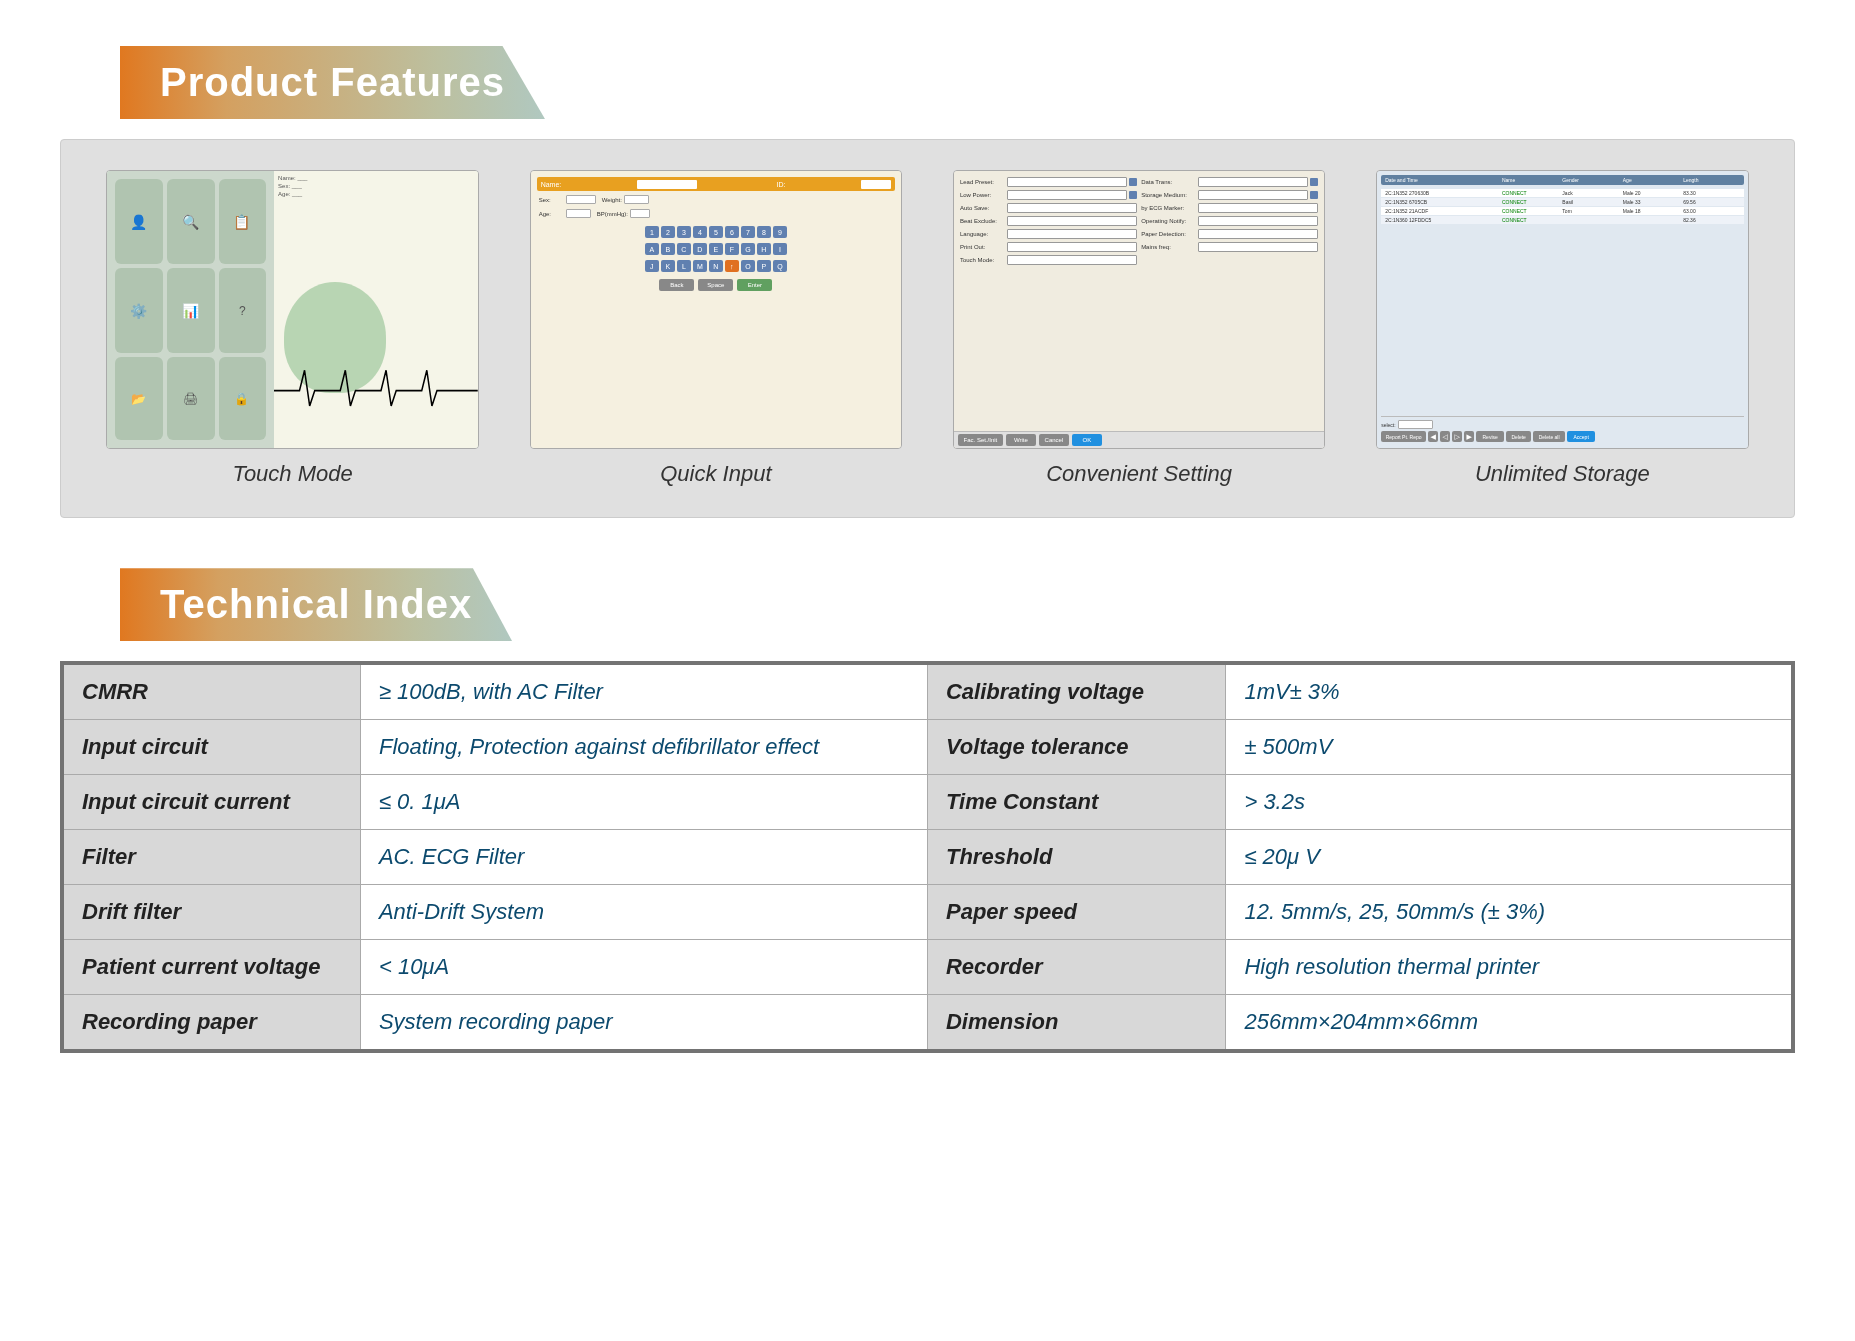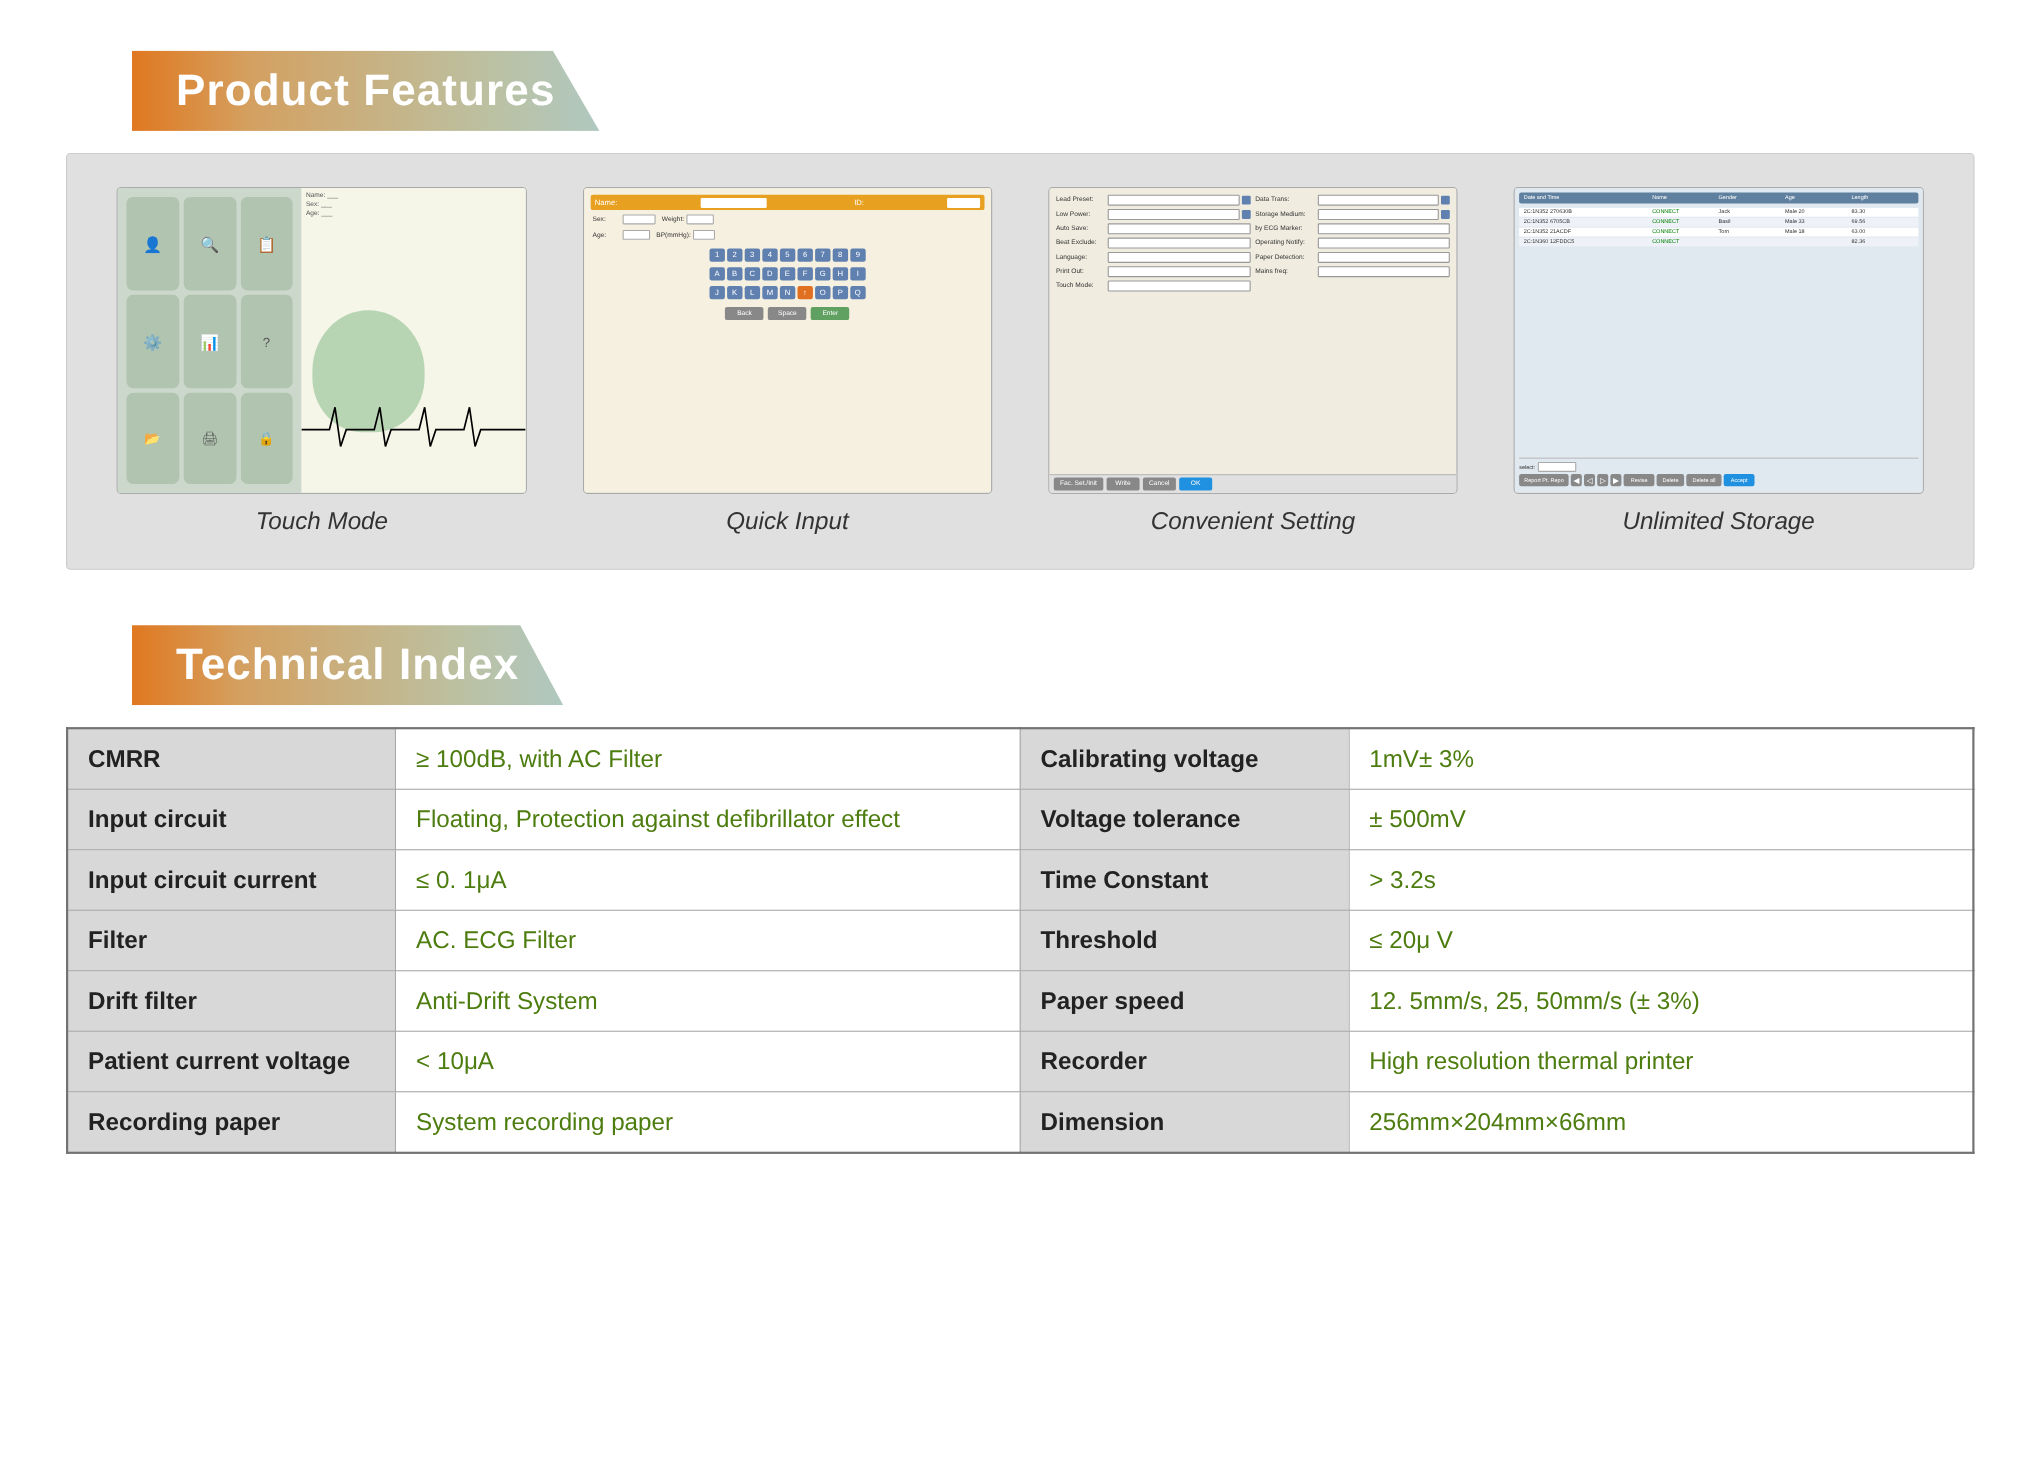--- a/index.html
+++ b/index.html
@@ -85,21 +85,22 @@
       padding: 20px 60px 40px 60px;
     }
     .technical-header {
       margin-bottom: 20px;
     }
 
     
     .tech-table {
       width: 100%;
       border-collapse: collapse;
-      border: 2px solid #737373;
+      border: 4px solid #737373;
+      font-style: italic;
     }
     .tech-table td {
       border: 1px solid #aaa;
       padding: 14px 18px;
       font-size: 22px;
       vertical-align: middle;
     }
     .tech-table tr:nth-child(odd) td.param-name,
     .tech-table tr:nth-child(even) td.param-name {
       background: #d8d8d8;
@@ -107,21 +108,21 @@
       width: 200px;
     }
     .tech-table td.param-name {
       background: #d0d0d0;
       font-weight: bold;
       width: 220px;
       color: #222;
     }
     .tech-table td.param-value {
       background: #ffffff;
-      color: #4d7c0f;
+      color: #0c4a6e;
       width: 380px;
     }
     .tech-table tr:nth-child(odd) {
       background: #f9f9f9;
     }
     .tech-table tr:nth-child(even) {
       background: #f0f0f0;
     }
   </style>
 </head>

